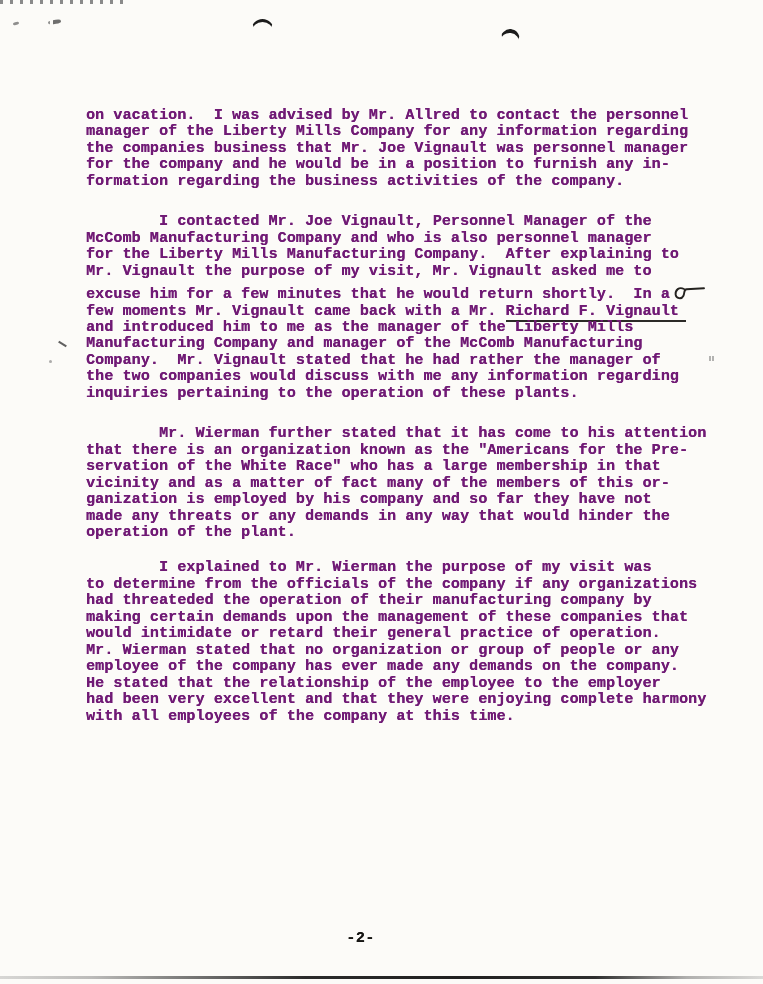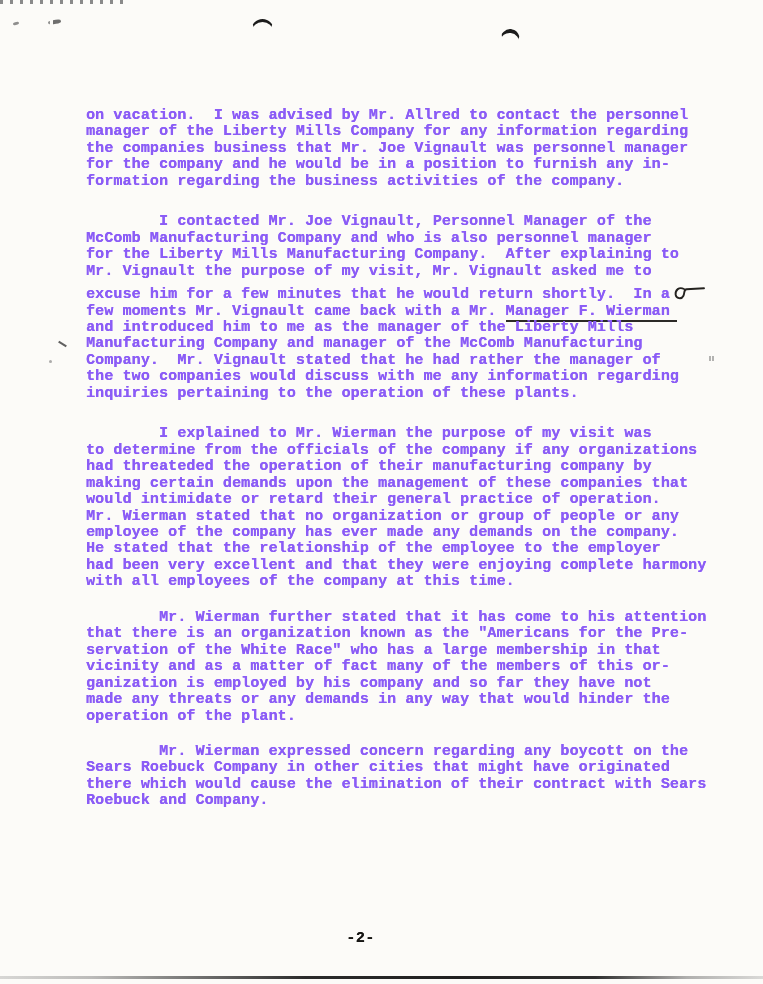--- a/index.html
+++ b/index.html
@@ -32,21 +32,21 @@
     position:absolute;left:0;top:976px;width:763px;height:3px;
     background:linear-gradient(90deg,
       rgba(130,130,130,.30) 0%, rgba(110,110,110,.45) 12%,
       rgba(70,70,70,.65) 22%, #2b2b2b 40%, #202020 60%, #2e2e2e 78%,
       rgba(100,100,100,.5) 90%, rgba(140,140,140,.3) 100%);
   }
   
   .doc{
     position:absolute;left:86px;top:108px;width:648px;
     font-size:15px;line-height:16.45px;font-weight:700;
-    letter-spacing:.12px;color:#8b5cf6;
+    letter-spacing:.12px;color:#701a75;
     white-space:pre-wrap;
     text-shadow:.25px 0 0 currentColor;
   }
   .para{margin:0;padding:0;}
   .m24{margin-bottom:24px;}
   .m17{margin-bottom:24px;}
   .m19{margin-bottom:19px;}
   .m20{margin-bottom:20px;}
   .uname{border-bottom:2px solid #2c2a27;padding-right:7px;}
   .loop{vertical-align:baseline;position:relative;top:5px;margin-left:3px;}
@@ -76,40 +76,37 @@
 manager of the Liberty Mills Company for any information regarding
 the companies business that Mr. Joe Vignault was personnel manager
 for the company and he would be in a position to furnish any in-
 formation regarding the business activities of the company.</p><p class="para m17"><span>        I contacted Mr. Joe Vignault, Personnel Manager of the
 McComb Manufacturing Company and who is also personnel manager
 for the Liberty Mills Manufacturing Company.  After explaining to
 Mr. Vignault the purpose of my visit, Mr. Vignault asked me to
 excuse him for a few minutes that he would return shortly.  In a</span><svg class="loop" width="34" height="18" viewBox="0 0 34 18">
           <path d="M11,4 C6,1.5 2.2,5 2.6,9.5 C3,13.5 8.5,14.6 10.3,11 C12,7.6 10.5,4.6 13.5,4.2 L31,3.2" stroke="#24221f" stroke-width="1.9" fill="none" stroke-linecap="round"></path>
         </svg><span>
-few moments Mr. Vignault came back with a Mr. </span><span class="uname">Manager F. Wierman</span><span>
+few moments Mr. Vignault came back with a Mr. </span><span class="uname">Richard F. Vignault</span><span>
 and introduced him to me as the manager of the Liberty Mills
 Manufacturing Company and manager of the McComb Manufacturing
 Company.  Mr. Vignault stated that he had rather the manager of
 the two companies would discuss with me any information regarding
-inquiries pertaining to the operation of these plants.</span></p><p class="para m19">        I explained to Mr. Wierman the purpose of my visit was
+inquiries pertaining to the operation of these plants.</span></p><p class="para m19">        Mr. Wierman further stated that it has come to his attention
+that there is an organization known as the "Americans for the Pre-
+servation of the White Race" who has a large membership in that
+vicinity and as a matter of fact many of the members of this or-
+ganization is employed by his company and so far they have not
+made any threats or any demands in any way that would hinder the
+operation of the plant.</p><p class="para m19">        I explained to Mr. Wierman the purpose of my visit was
 to determine from the officials of the company if any organizations
 had threateded the operation of their manufacturing company by
 making certain demands upon the management of these companies that
 would intimidate or retard their general practice of operation.
 Mr. Wierman stated that no organization or group of people or any
 employee of the company has ever made any demands on the company.
 He stated that the relationship of the employee to the employer
 had been very excellent and that they were enjoying complete harmony
-with all employees of the company at this time.</p><p class="para m19">        Mr. Wierman further stated that it has come to his attention
-that there is an organization known as the "Americans for the Pre-
-servation of the White Race" who has a large membership in that
-vicinity and as a matter of fact many of the members of this or-
-ganization is employed by his company and so far they have not
-made any threats or any demands in any way that would hinder the
-operation of the plant.</p><p class="para">        Mr. Wierman expressed concern regarding any boycott on the
-Sears Roebuck Company in other cities that might have originated
-there which would cause the elimination of their contract with Sears
-Roebuck and Company.</p></div>
+with all employees of the company at this time.</p></div>
 
   <div class="pagenum">-2-</div>
 
 </div>
 
 </body></html>

